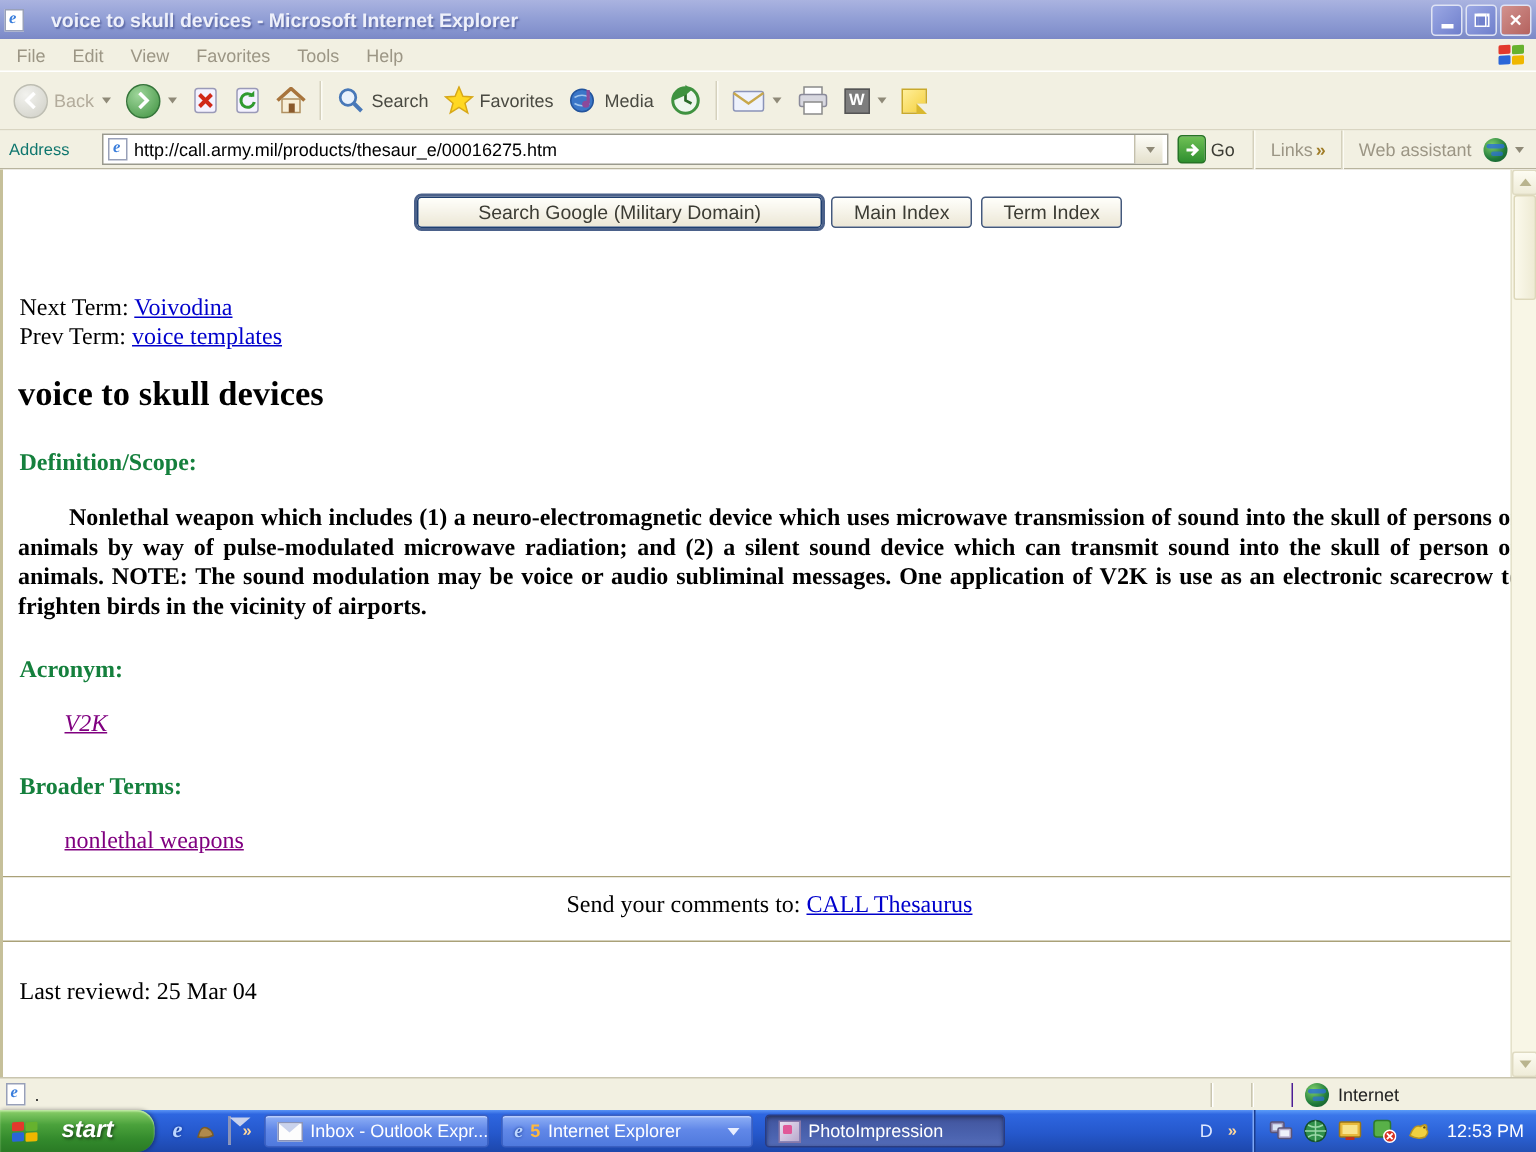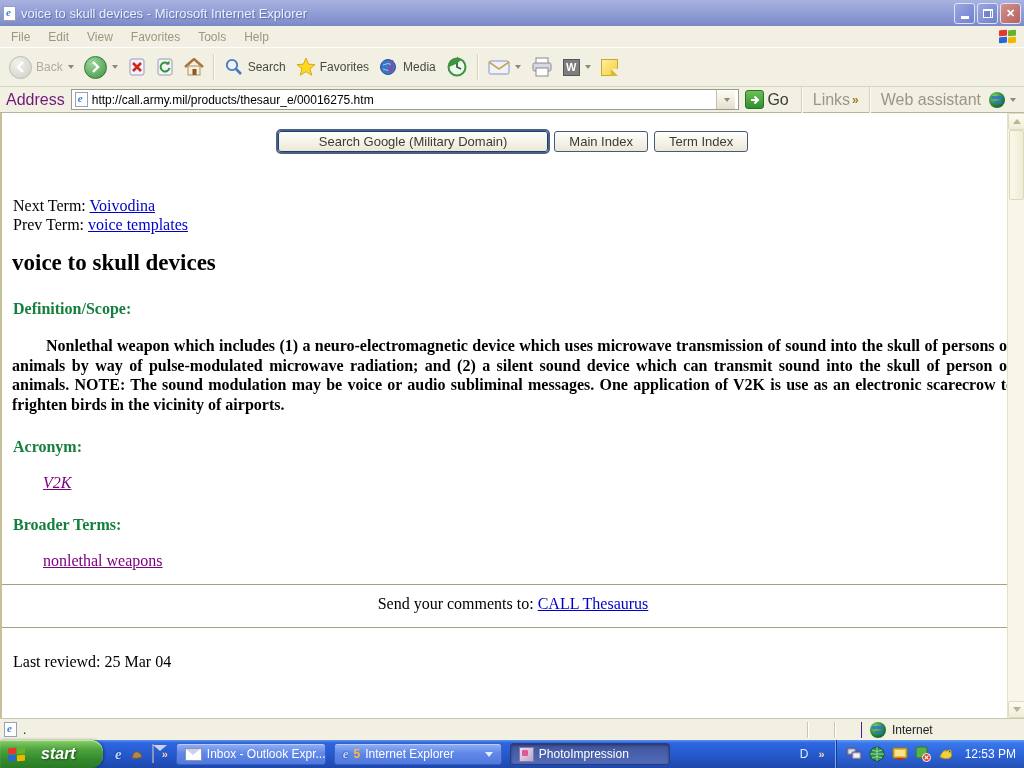--- a/index.html
+++ b/index.html
@@ -3,21 +3,21 @@
 <meta charset="utf-8">
 <style>
   html,body{margin:0;padding:0;}
   body{width:1024px;height:768px;position:relative;overflow:hidden;
        font-family:"Liberation Sans",sans-serif;background:#fff;}
 
   
   .titlebar{position:absolute;left:0;top:0;width:1024px;height:26px;
     background:linear-gradient(180deg,#aab3e0 0%,#93a0d6 45%,#8290cc 85%,#7b88c6 100%);
     display:flex;align-items:center;padding:0 3px;box-sizing:border-box;}
-  .title-text{color:#eef0fa;font-weight:normal;font-size:13px;margin-left:5px;
+  .title-text{color:#eef0fa;font-weight:bold;font-size:13px;margin-left:18px;
     text-shadow:1px 1px 1px #5f6ca8;flex:1;white-space:nowrap;overflow:hidden;}
   .winbtns{display:flex;gap:2px;}
   .winbtn{width:21px;height:21px;border-radius:3px;border:1px solid #dfe3f4;
     box-sizing:border-box;display:flex;align-items:center;justify-content:center;
     font-size:11px;color:#fff;font-weight:bold;}
   .winbtn.min,.winbtn.rest{background:linear-gradient(135deg,#9ba8e4,#6f7fcc);}
   .winbtn.close{background:linear-gradient(135deg,#d2928e,#b4625e);}
   .min-glyph{width:8px;height:3px;background:#fff;margin-top:8px;}
   .rest-glyph{position:relative;width:10px;height:9px;}
   .rest-glyph::before{content:"";position:absolute;right:0;top:0;width:6px;height:6px;
@@ -66,31 +66,31 @@
   .sticky::after{content:"";position:absolute;right:-1px;bottom:-1px;
     border-style:solid;border-width:0 7px 7px 0;border-color:transparent #f2f0e2 #d9b82f transparent;}
   .wbox{width:17px;height:17px;background:#7d7d7d;border:1px solid #555;color:#fff;
     font:bold 11px "Liberation Sans",sans-serif;display:flex;align-items:center;
     justify-content:center;box-sizing:border-box;}
 
   
   .addressbar{position:absolute;left:0;top:87px;width:1024px;height:26px;
     background:#f2f0e2;border-bottom:1px solid #b8b49e;display:flex;align-items:center;
     box-sizing:border-box;padding:0 4px;}
-  .addr-label{color:#701a75;font-size:16px;margin:0 6px 0 2px;}
+  .addr-label{color:#0f766e;font-size:11px;margin:0 22px 0 2px;}
   .addr-input{flex:1;height:21px;background:#fff;border:1px solid #9a9a8e;
     display:flex;align-items:center;padding:0 3px;box-sizing:border-box;gap:4px;}
   .addr-url{font-size:12px;color:#000;white-space:nowrap;overflow:hidden;flex:1;}
   .addr-drop{width:18px;height:19px;background:linear-gradient(180deg,#fdfdf8,#e4e0cc);
     border-left:1px solid #c4c0ac;display:flex;align-items:center;justify-content:center;flex:none;}
   .gobox{width:19px;height:19px;border-radius:3px;background:linear-gradient(180deg,#6fc055,#2f8f2f);
     border:1px solid #267326;display:flex;align-items:center;justify-content:center;
     box-sizing:border-box;margin:0 3px 0 6px;}
   .links-chevron{color:#a07c28;font-size:12px;font-weight:bold;margin:0 6px 0 2px;}
-  .gray-label{color:#9c9685;font-size:16px;}
+  .gray-label{color:#9c9685;font-size:12px;}
   .globe16{width:16px;height:16px;border-radius:50%;flex:none;
     background:radial-gradient(circle at 35% 30%,#7fd06a,#1f7a3a 60%,#14512a);
     position:relative;overflow:hidden;}
   .globe16::before{content:"";position:absolute;left:2px;top:4px;width:12px;height:3px;
     background:#2a6ed8;border-radius:2px;opacity:.8;}
   .globe16::after{content:"";position:absolute;left:5px;top:9px;width:8px;height:3px;
     background:#2a6ed8;border-radius:2px;opacity:.7;}
 
   
   .content{position:absolute;left:0;top:113px;width:1024px;height:605px;background:#fff;

